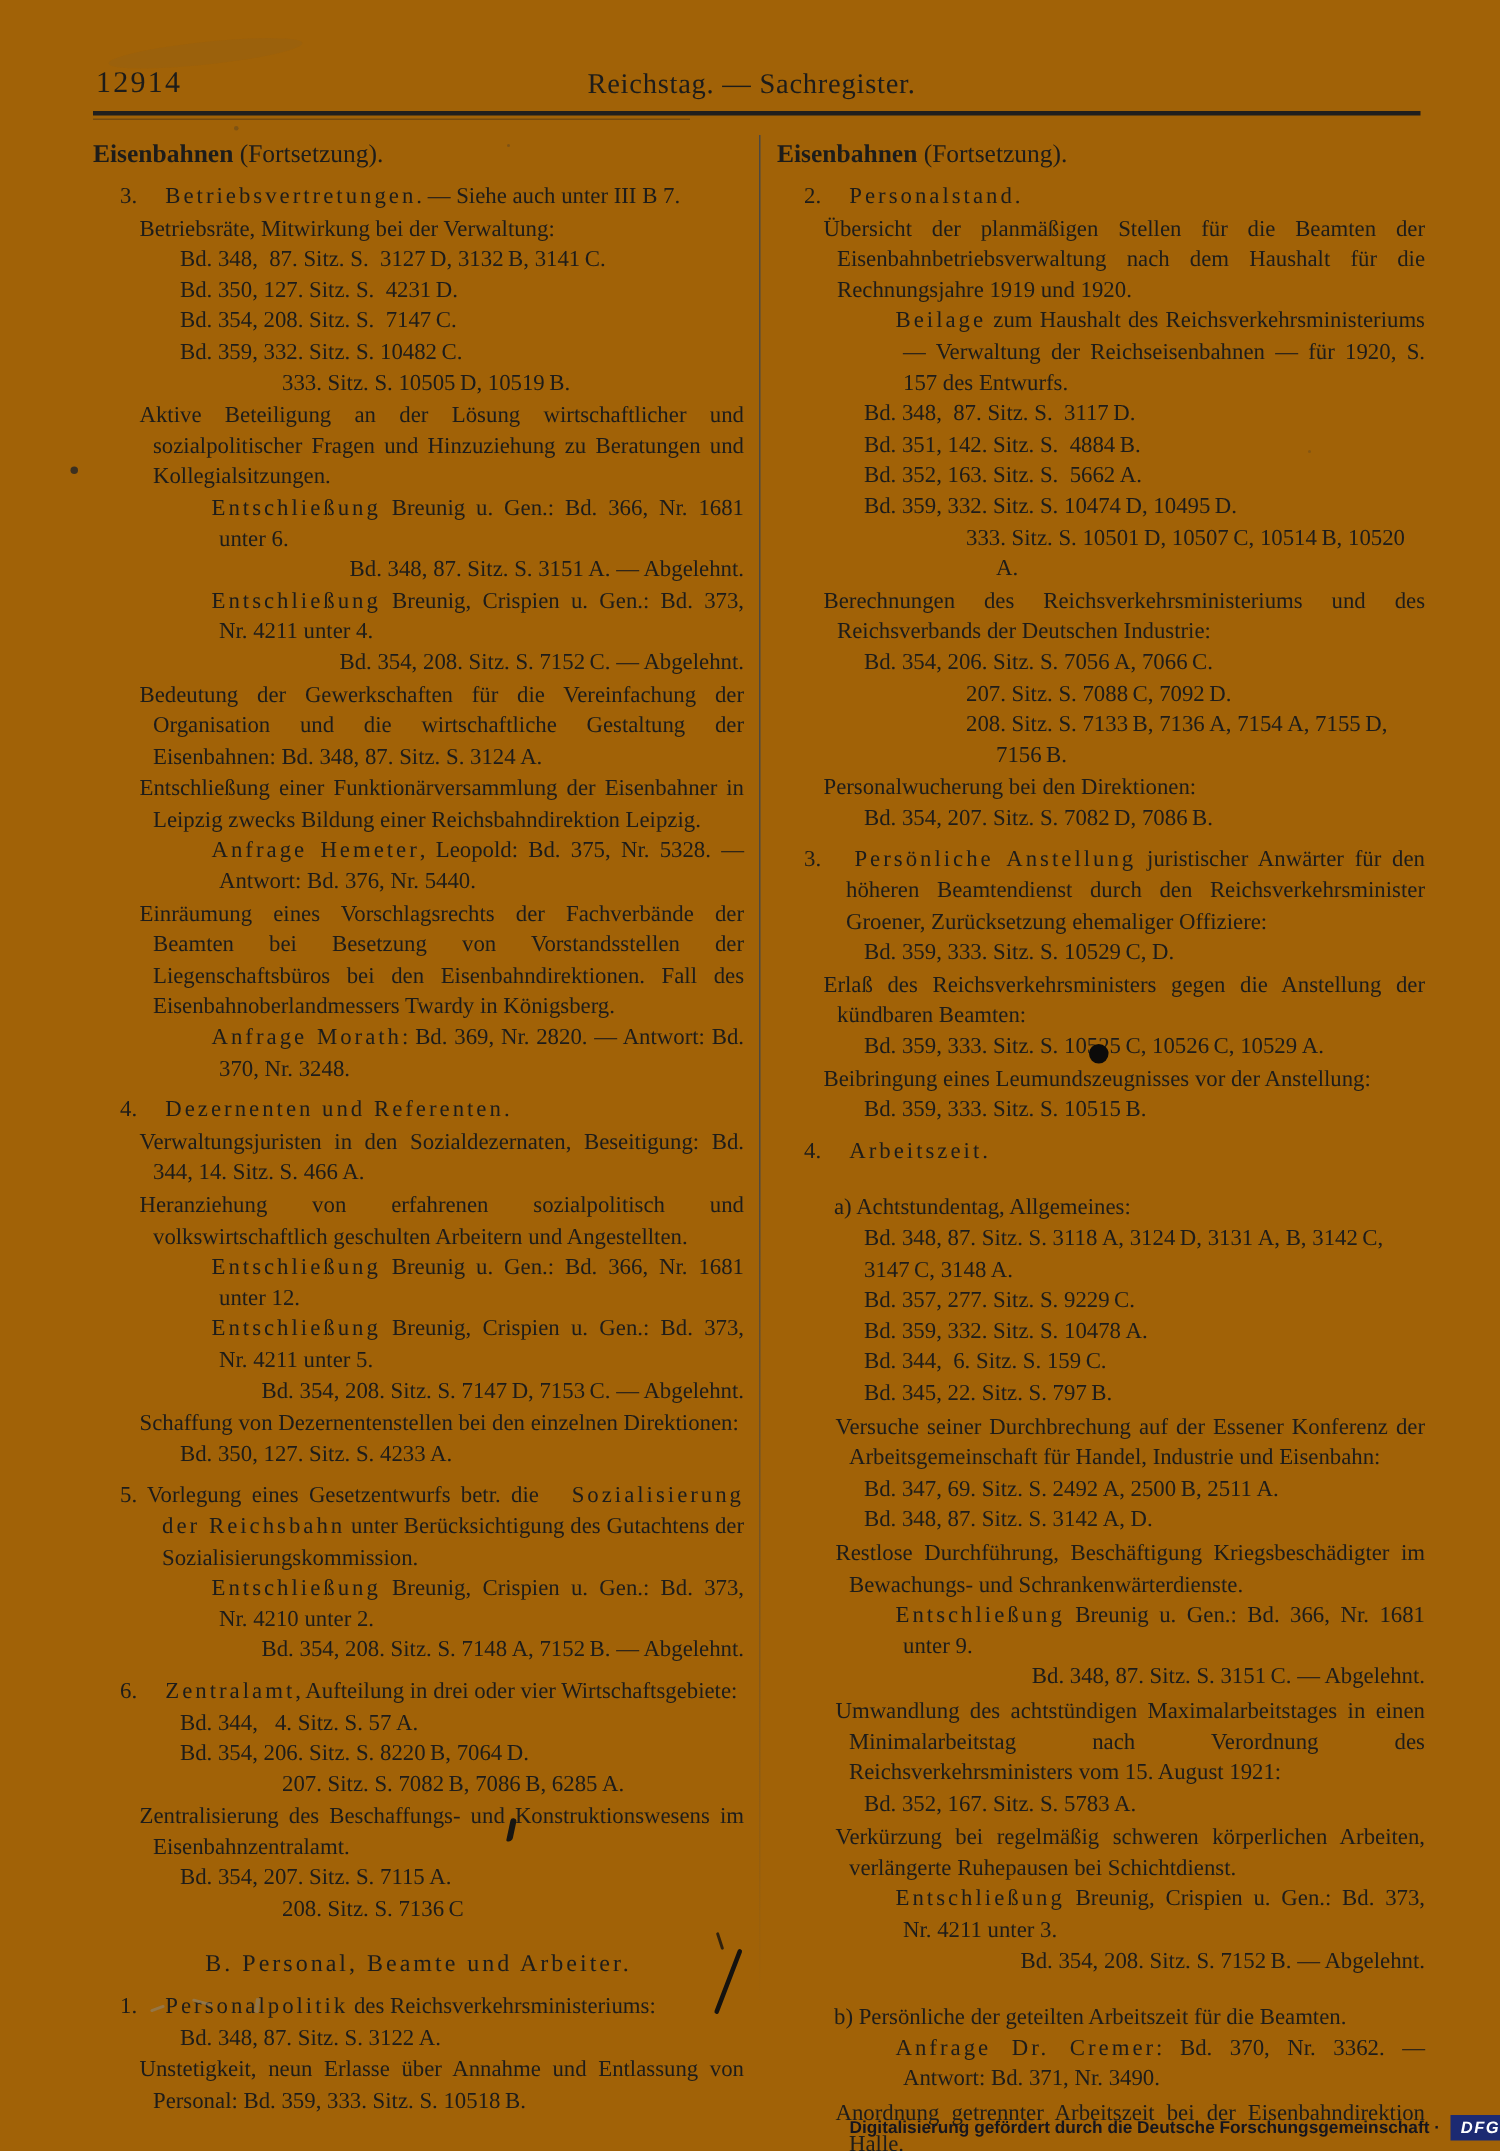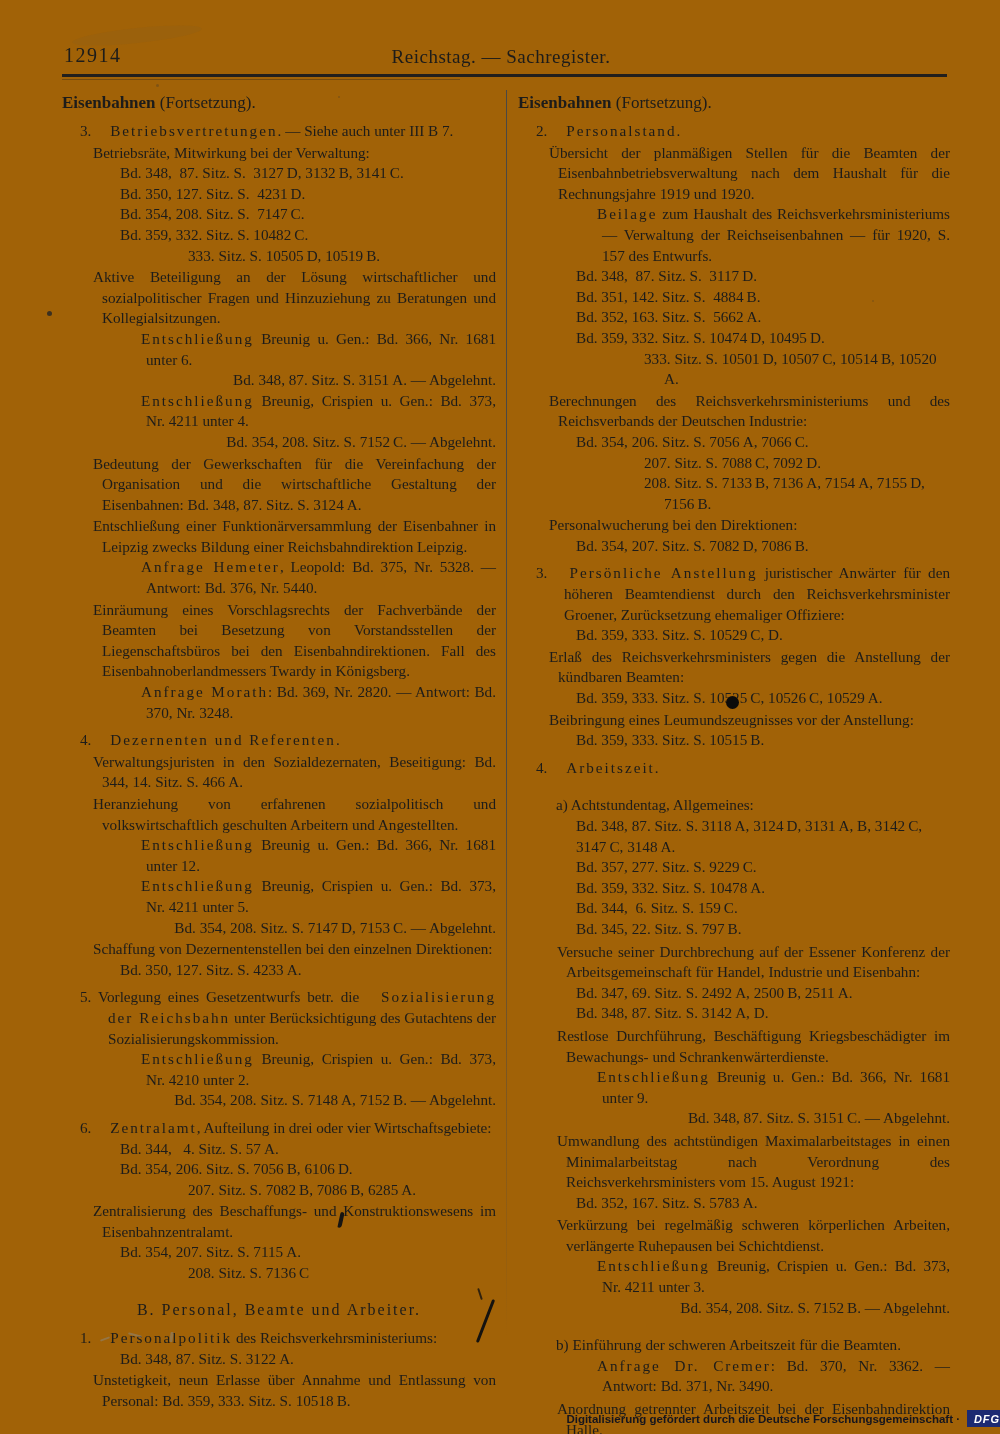--- a/index.html
+++ b/index.html
@@ -84,21 +84,21 @@
       <div class="blk res"><span class="sp">Entschließung</span><span> Breunig u. Gen.: Bd. 366, Nr. 1681 unter 12.</span></div>
       <div class="blk res"><span class="sp">Entschließung</span><span> Breunig, Crispien u. Gen.: Bd. 373, Nr. 4211 unter 5.</span></div>
       <div class="blk ref2"><span>Bd. 354, 208. Sitz. S. 7147 D, 7153 C. — Abgelehnt.</span></div>
       <div class="blk sub"><span>Schaffung von Dezernentenstellen bei den einzelnen Direktionen:</span></div>
       <div class="blk ref1"><span>Bd. 350, 127. Sitz. S. 4233 A.</span></div>
       <div class="blk entry"><span>5. Vorlegung eines Gesetzentwurfs betr. die </span><span class="sp">Sozialisierung der Reichsbahn</span><span> unter Berücksichtigung des Gutachtens der Sozialisierungskommission.</span></div>
       <div class="blk res"><span class="sp">Entschließung</span><span> Breunig, Crispien u. Gen.: Bd. 373, Nr. 4210 unter 2.</span></div>
       <div class="blk ref2"><span>Bd. 354, 208. Sitz. S. 7148 A, 7152 B. — Abgelehnt.</span></div>
       <div class="blk entry"><span>6. </span><span class="sp">Zentralamt</span><span>, Aufteilung in drei oder vier Wirtschaftsgebiete:</span></div>
       <div class="blk ref1"><span>Bd. 344, &nbsp;&nbsp;4. Sitz. S. 57 A.</span></div>
-      <div class="blk ref1"><span>Bd. 354, 206. Sitz. S. 7056 B, 6106 D.</span></div>
+      <div class="blk ref1"><span>Bd. 354, 206. Sitz. S. 8220 B, 7064 D.</span></div>
       <div class="blk ref1b"><span>207. Sitz. S. 7082 B, 7086 B, 6285 A.</span></div>
       <div class="blk sub"><span>Zentralisierung des Beschaffungs- und Konstruktionswesens im Eisenbahnzentralamt.</span></div>
       <div class="blk ref1"><span>Bd. 354, 207. Sitz. S. 7115 A.</span></div>
       <div class="blk ref1b"><span>208. Sitz. S. 7136 C</span></div>
       <div class="blk center"><span>B. Personal, Beamte und Arbeiter.</span></div>
       <div class="blk entry"><span>1. </span><span class="sp">Personalpolitik</span><span> des Reichsverkehrsministeriums:</span></div>
       <div class="blk ref1"><span>Bd. 348, 87. Sitz. S. 3122 A.</span></div>
       <div class="blk sub"><span>Unstetigkeit, neun Erlasse über Annahme und Entlassung von Personal: Bd. 359, 333. Sitz. S. 10518 B.</span></div>
     </div>
   <div class="col-divider"></div>
@@ -135,21 +135,21 @@
       <div class="blk ref1"><span>Bd. 347, 69. Sitz. S. 2492 A, 2500 B, 2511 A.</span></div>
       <div class="blk ref1"><span>Bd. 348, 87. Sitz. S. 3142 A, D.</span></div>
       <div class="blk sub2"><span>Restlose Durchführung, Beschäftigung Kriegsbeschädigter im Bewachungs- und Schrankenwärterdienste.</span></div>
       <div class="blk res"><span class="sp">Entschließung</span><span> Breunig u. Gen.: Bd. 366, Nr. 1681 unter 9.</span></div>
       <div class="blk ref2"><span>Bd. 348, 87. Sitz. S. 3151 C. — Abgelehnt.</span></div>
       <div class="blk sub2"><span>Umwandlung des achtstündigen Maximalarbeitstages in einen Minimalarbeitstag nach Verordnung des Reichsverkehrsministers vom 15. August 1921:</span></div>
       <div class="blk ref1"><span>Bd. 352, 167. Sitz. S. 5783 A.</span></div>
       <div class="blk sub2"><span>Verkürzung bei regelmäßig schweren körperlichen Arbeiten, verlängerte Ruhepausen bei Schichtdienst.</span></div>
       <div class="blk res"><span class="sp">Entschließung</span><span> Breunig, Crispien u. Gen.: Bd. 373, Nr. 4211 unter 3.</span></div>
       <div class="blk ref2"><span>Bd. 354, 208. Sitz. S. 7152 B. — Abgelehnt.</span></div>
-      <div class="blk suba"><span>b) Einführung der schweren Arbeitszeit für die Beamten.</span></div>
+      <div class="blk suba"><span>b) Persönliche der geteilten Arbeitszeit für die Beamten.</span></div>
       <div class="blk res"><span class="sp">Anfrage Dr. Cremer</span><span>: Bd. 370, Nr. 3362. — Antwort: Bd. 371, Nr. 3490.</span></div>
       <div class="blk sub2"><span>Anordnung getrennter Arbeitszeit bei der Eisenbahndirektion Halle.</span></div>
     </div>
 
   <div class="smudge"></div>
   <div class="speck" style="left:156px;top:84px;width:3px;height:3px;opacity:.3;"></div>
   <div class="speck" style="left:338px;top:96px;width:2px;height:2px;opacity:.3;"></div>
   <div class="speck" style="left:872px;top:300px;width:2px;height:2px;opacity:.25;"></div>
   <div class="margin-dot"></div>
   <div class="bullet-blot"></div>

